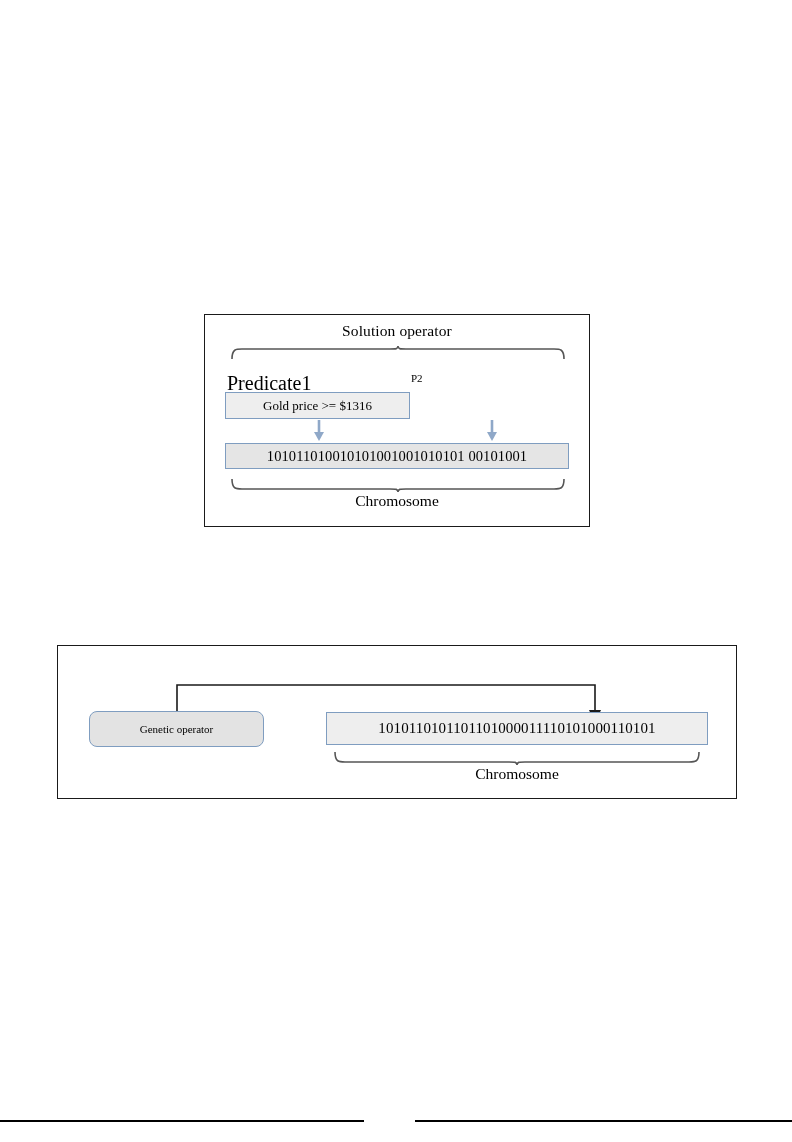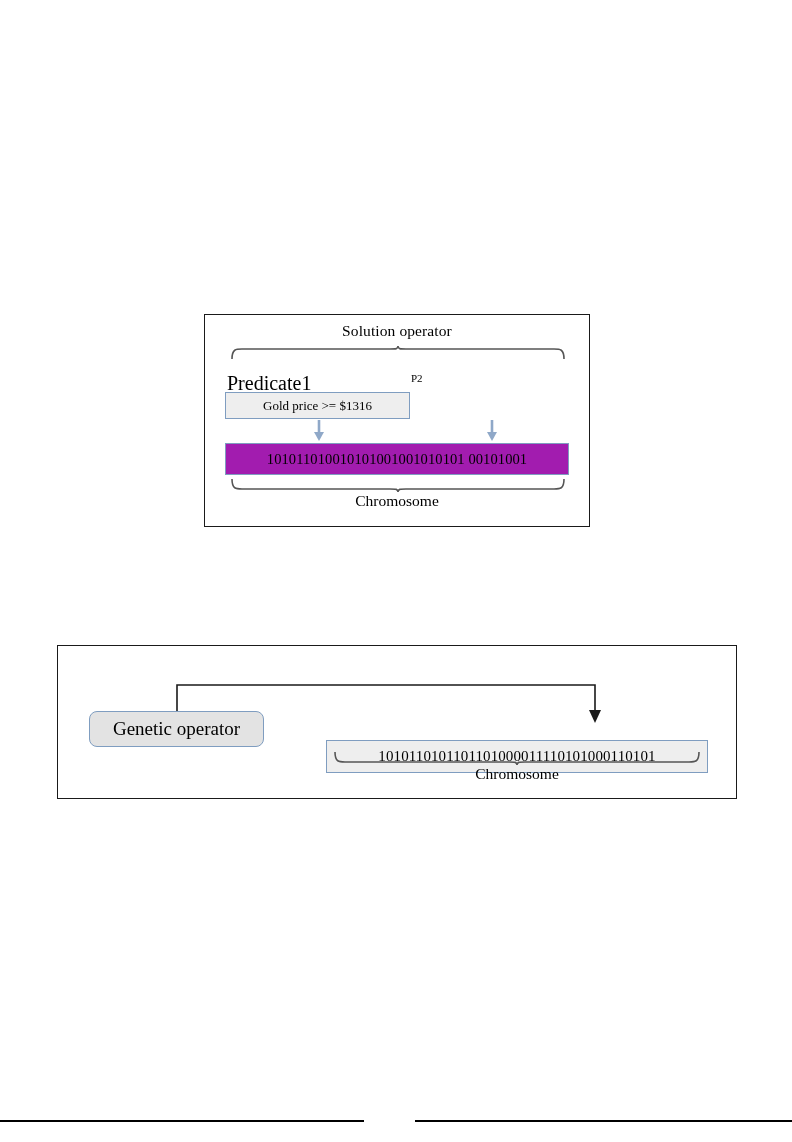--- a/index.html
+++ b/index.html
@@ -89,24 +89,24 @@
     top: 105px;
   }
   .arrow-down.a1 { left: 108px; }
   .arrow-down.a2 { left: 281px; }
 
   .chrom-box {
     position: absolute;
     left: 20px;
     top: 128px;
     width: 344px;
-    height: 32px;
-    box-sizing: border-box;
-    border: 1px solid #7f9dc0;
-    background: #a21caf;
+    height: 26px;
+    box-sizing: border-box;
+    border: 1px solid #7f9dc0;
+    background: #e5e5e5;
     display: flex;
     align-items: center;
     justify-content: center;
     font-size: 14.5px;
     letter-spacing: 0.1px;
     white-space: nowrap;
   }
 
   .brace-bottom {
     position: absolute;
@@ -160,39 +160,38 @@
     top: 65px;
     width: 175px;
     height: 36px;
     box-sizing: border-box;
     border: 1px solid #7f9dc0;
     border-radius: 8px;
     background: #e3e3e3;
     display: flex;
     align-items: center;
     justify-content: center;
-    font-size: 19px;
+    font-size: 11px;
   }
 
   .chrom-box2 {
     position: absolute;
     left: 268px;
     top: 66px;
     width: 382px;
     height: 33px;
     box-sizing: border-box;
     border: 1px solid #7f9dc0;
     background: #eeeeee;
     display: flex;
     align-items: center;
     justify-content: center;
     font-size: 15px;
     letter-spacing: 0.1px;
     white-space: nowrap;
-    margin-top: 28px;
   }
 
   .brace-bottom2 {
     position: absolute;
     left: 275px;
     top: 105px;
     width: 368px;
     height: 14px;
   }
 

